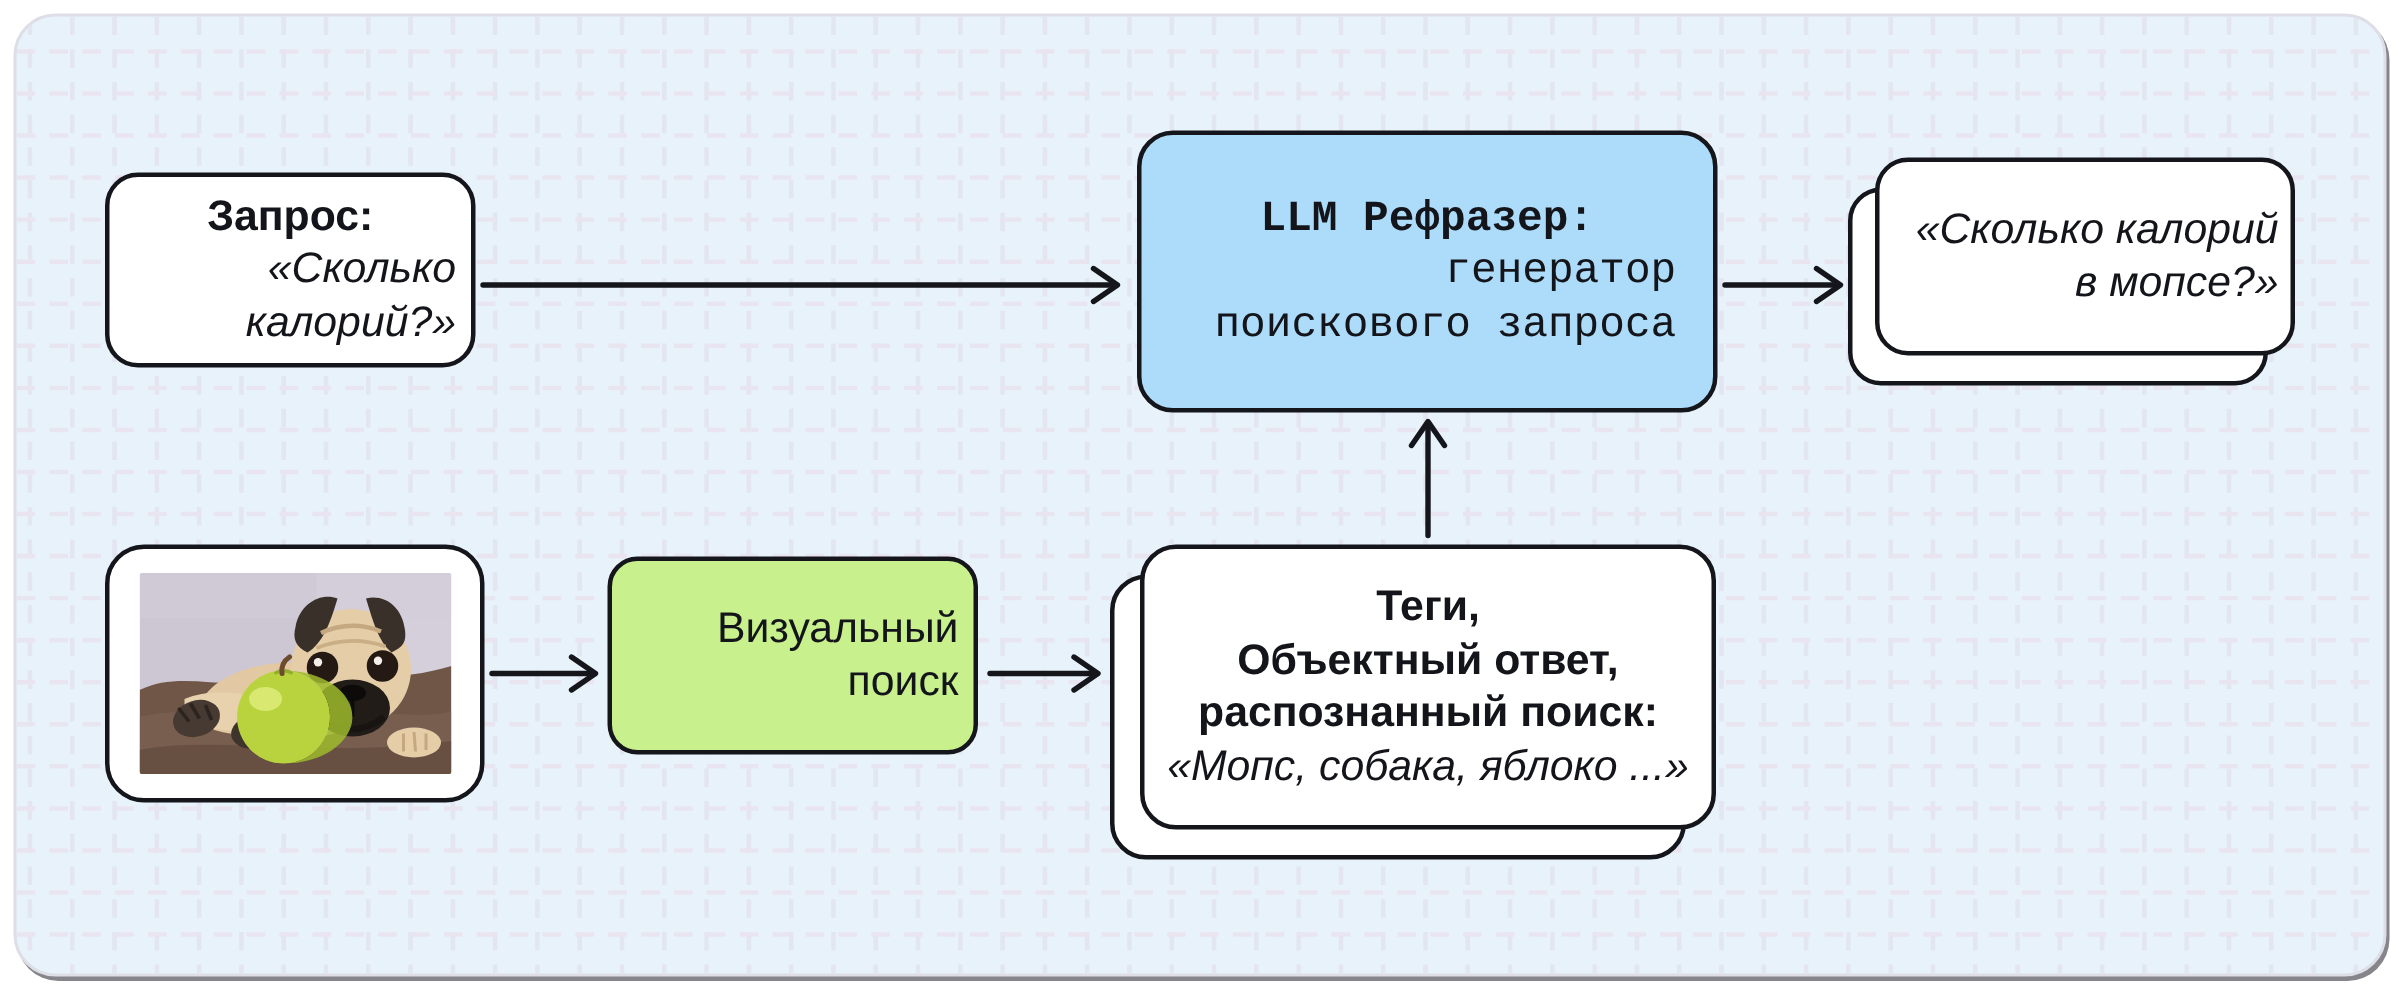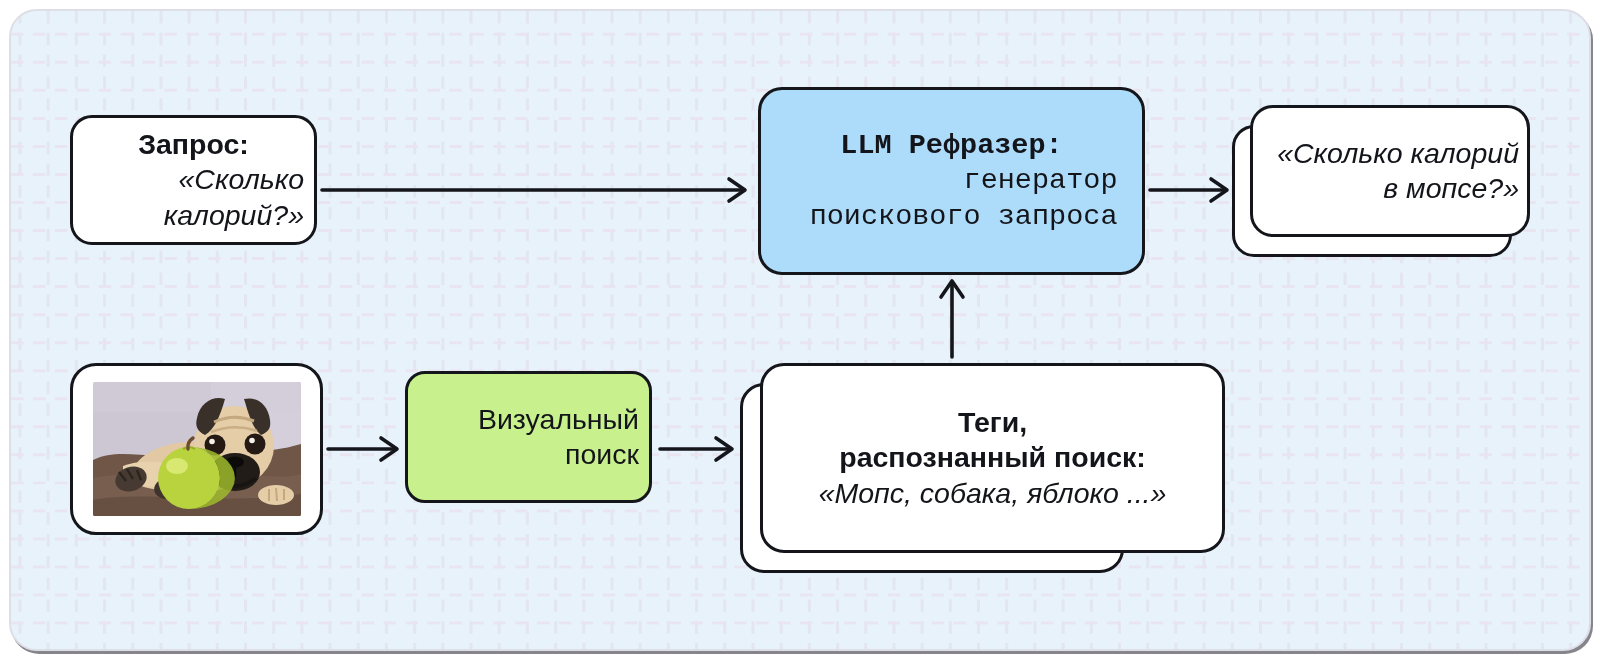--- a/index.html
+++ b/index.html
@@ -26,25 +26,25 @@
   .node .bold{font-weight:700;}
   .node .quote{font-style:italic;}
   .back-card{
     position:absolute;box-sizing:border-box;z-index:2;
     background:var(--c-card-fill,#fff);
     border:3.5px solid var(--c-node-border,#15161b);border-radius:22px;
   }
   
   .n-query{left:70px;top:115px;width:247px;height:130px;}
   .n-rephraser{left:758px;top:87px;width:387px;height:188px;background:var(--c-rephraser-fill,#addcfa);border-radius:24px;font-family:Liberation Mono, monospace;}
-  .n-rephrased{left:1250px;top:105px;width:280px;height:132px;padding:0 8px;border-radius:23px;}
+  .n-rephrased{left:1250px;top:105px;width:280px;height:132px;padding:0 8px;}
   .b-rephrased{left:1232px;top:125px;width:280px;height:132px;}
   .n-photo{left:70px;top:363px;width:253px;height:172px;border-radius:26px;}
   .n-visual{left:405px;top:371px;width:247px;height:132px;background:var(--c-visual-search-fill,#c8f18d);border-radius:20px;}
-  .n-tags{left:760px;top:363px;width:465px;height:190px;border-radius:24px;padding:0 8px;}
+  .n-tags{left:760px;top:363px;width:384px;height:190px;border-radius:24px;padding:0 8px;}
   .b-tags{left:740px;top:383px;width:384px;height:190px;border-radius:24px;}
   .sub{max-width:332px;}
   .photo-frame{width:208px;height:134px;overflow:hidden;border-radius:2px;}
   .photo-frame svg{display:block;}
 </style>
 </head>
 <body>
 
 <div class="panel">
   <svg class="grid-svg" viewBox="0 0 1584 644" preserveAspectRatio="none">
@@ -133,15 +133,16 @@
     </svg>
   </div>
 </div>
 
 <div class="node n-visual">
   <div>Визуальный поиск</div>
 </div>
 
 <div class="node n-tags">
   <div class="bold">Теги,</div>
+  <div class="bold">Объектный ответ,</div>
   <div class="bold">распознанный поиск:</div>
   <div class="quote">«Мопс, собака, яблоко ...»</div>
 </div>
 
 </body></html>

